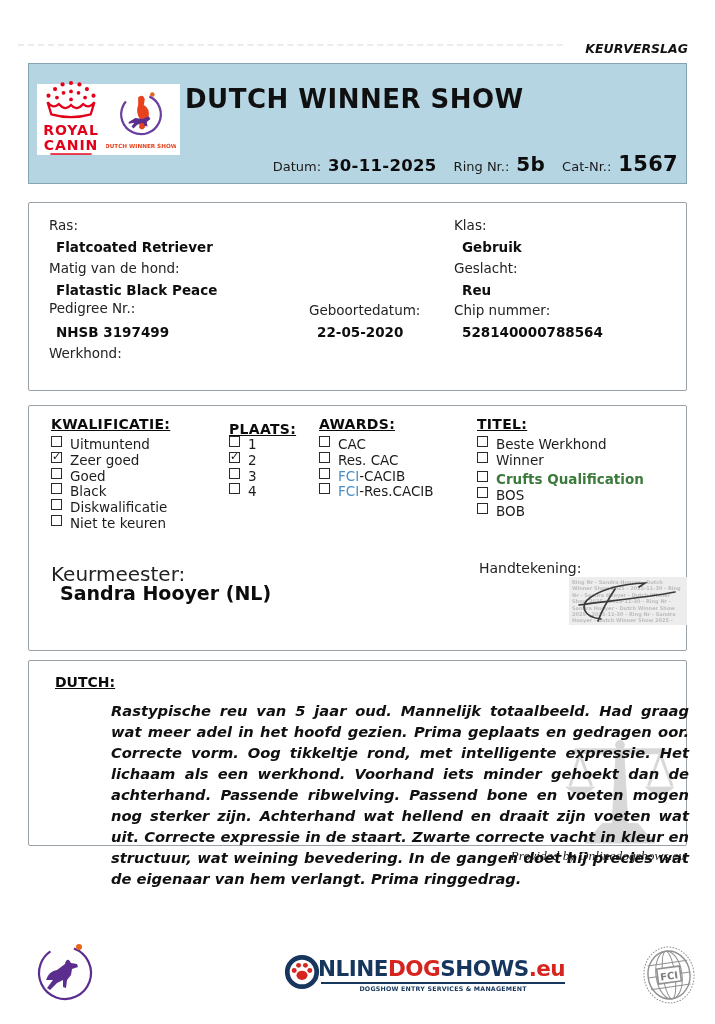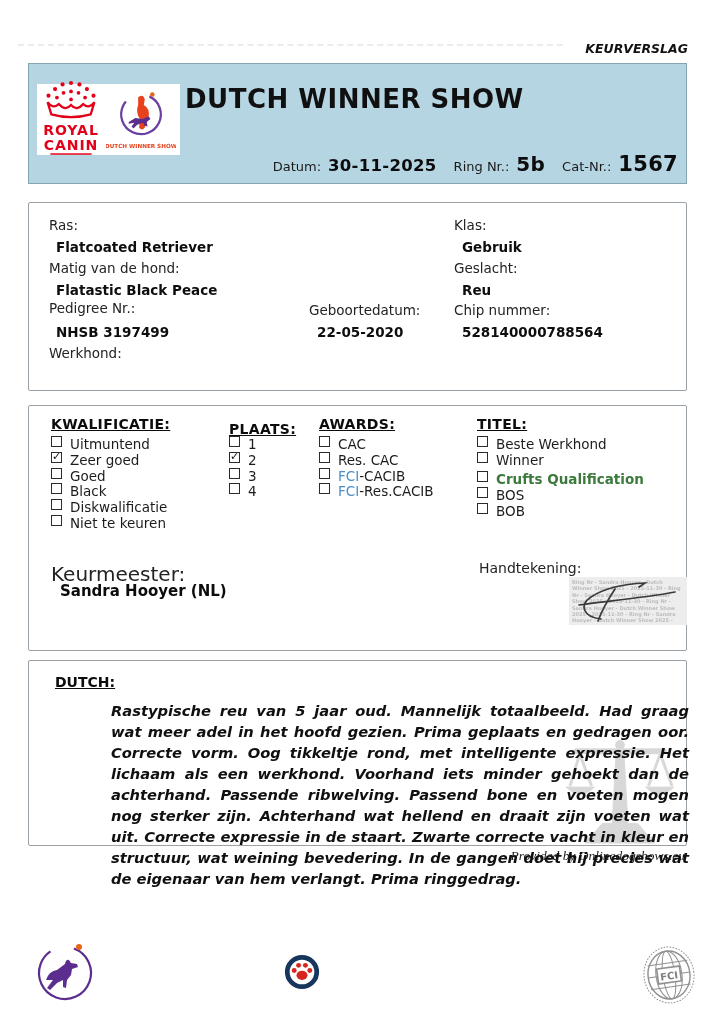--- a/index.html
+++ b/index.html
@@ -32,21 +32,21 @@
   
   .colhead{position:absolute;font-size:14px;font-weight:bold;text-decoration:underline;letter-spacing:.3px;color:#0c0c0c;white-space:nowrap;}
   .cbrow{position:absolute;display:flex;align-items:flex-start;height:15px;white-space:nowrap;}
   .cb{width:9px;height:9px;border:1.5px solid #2b2b2b;margin-right:8px;font-size:11px;line-height:8px;
       font-weight:bold;text-align:center;color:#111;flex:none;background:#fff;}
   .cbl{font-size:13.5px;color:#1c1c1c;}
   .fci{color:#4a8fc7;}
   .green .cbl{color:#3c7a3c;font-weight:bold;}
 
   .km-lbl{position:absolute;left:22px;top:156px;font-size:20px;color:#232323;}
-  .km-val{position:absolute;left:31px;top:176px;font-size:15px;font-weight:bold;color:#0c0c0c;}
+  .km-val{position:absolute;left:31px;top:176px;font-size:19px;font-weight:bold;color:#0c0c0c;}
   .ht-lbl{position:absolute;left:450px;top:154px;font-size:14px;color:#232323;}
   .sig{position:absolute;left:540px;top:171px;width:118px;height:48px;background:#ededed;overflow:hidden;}
   .sig-wm{font-size:5px;line-height:6.4px;color:#bdbdbd;font-weight:bold;padding:2px 3px;word-break:break-word;}
   .sig svg{position:absolute;left:0;top:0;}
 
   
   .notes-head{position:absolute;left:26px;top:13px;font-size:14px;font-weight:bold;text-decoration:underline;color:#0c0c0c;}
   .notes-text{position:absolute;left:42px;top:39px;width:578px;font-size:14.7px;font-weight:bold;font-style:italic;
               line-height:21px;text-align:justify;color:#101010;z-index:1;margin-left:40px;}
   .scales{position:absolute;right:12px;bottom:0;z-index:0;}
@@ -267,20 +267,27 @@
     <svg width="38" height="38" viewBox="0 0 40 40">
       <circle cx="20" cy="20" r="15.5" fill="#fff" stroke="#17365d" stroke-width="5"></circle>
       <g fill="#d6251f">
         <ellipse cx="20" cy="23.5" rx="5.8" ry="4.8"></ellipse>
         <circle cx="11.8" cy="18.5" r="2.6"></circle>
           <circle cx="16.4" cy="13" r="2.6"></circle>
         <circle cx="23.6" cy="13" r="2.6"></circle>
           <circle cx="28.2" cy="18.5" r="2.6"></circle>
       </g>
     </svg>
+    <div>
+      <div class="ods-text">
+        <span>NLINE</span><span class="ods-red">DOG</span><span>SHOWS</span><span class="ods-red">.eu</span>
+      </div>
+      <div class="ods-line"></div>
+      <div class="ods-tag">DOGSHOW ENTRY SERVICES &amp; MANAGEMENT</div>
+    </div>
   </div>
 
   <svg class="fci-logo" width="56" height="60" viewBox="0 0 56 60">
     <g transform="rotate(-8 28 30)" stroke="#909090" fill="none">
       <ellipse cx="28" cy="30" rx="25" ry="28" stroke-width="1" stroke-dasharray="1.6 1.4"></ellipse>
       <ellipse cx="28" cy="30" rx="21" ry="24" stroke-width="1.4"></ellipse>
       <ellipse cx="28" cy="30" rx="13" ry="24" stroke-width="1"></ellipse>
       <ellipse cx="28" cy="30" rx="6" ry="24" stroke-width="1"></ellipse>
       <path d="M8,18 L48,18 M7,30 L49,30 M8,42 L48,42" stroke-width="1"></path>
       <rect x="16.5" y="22.5" width="23" height="15" fill="#fff" stroke-width="1.6"></rect>

